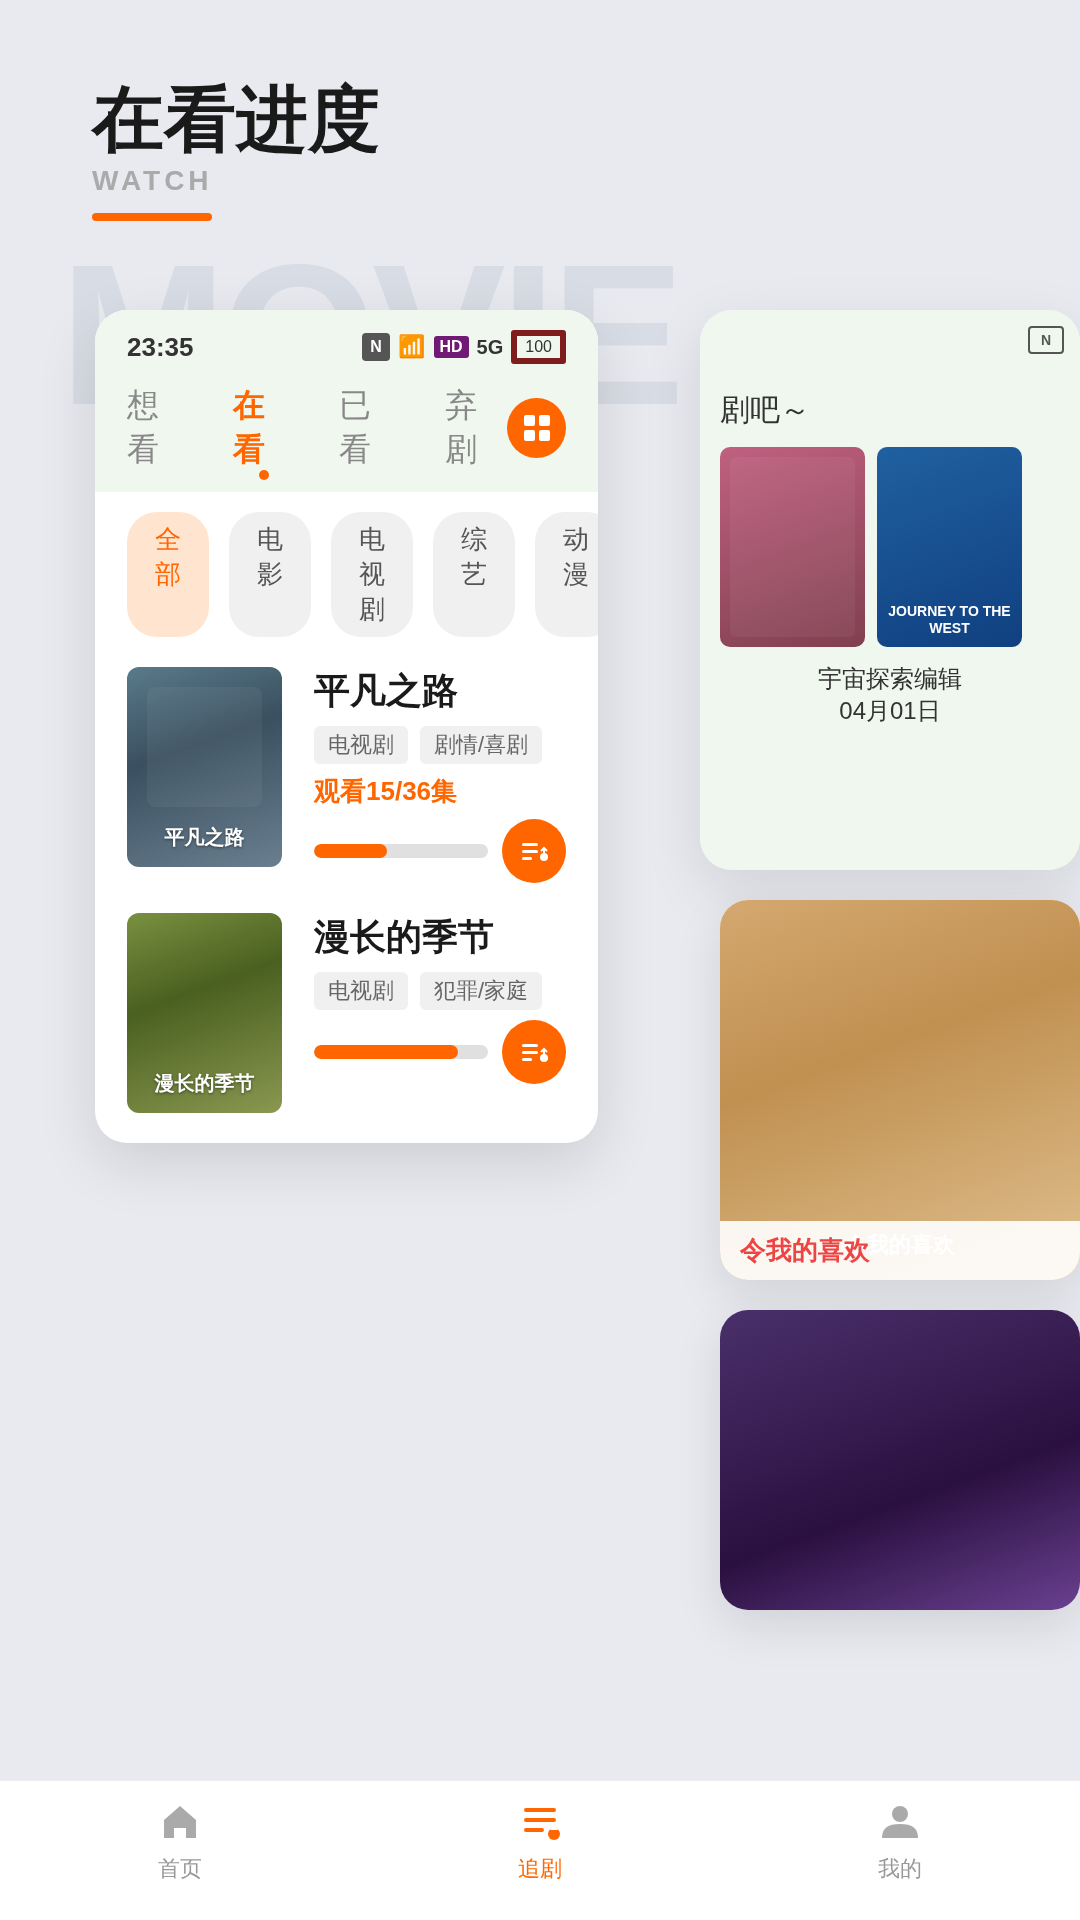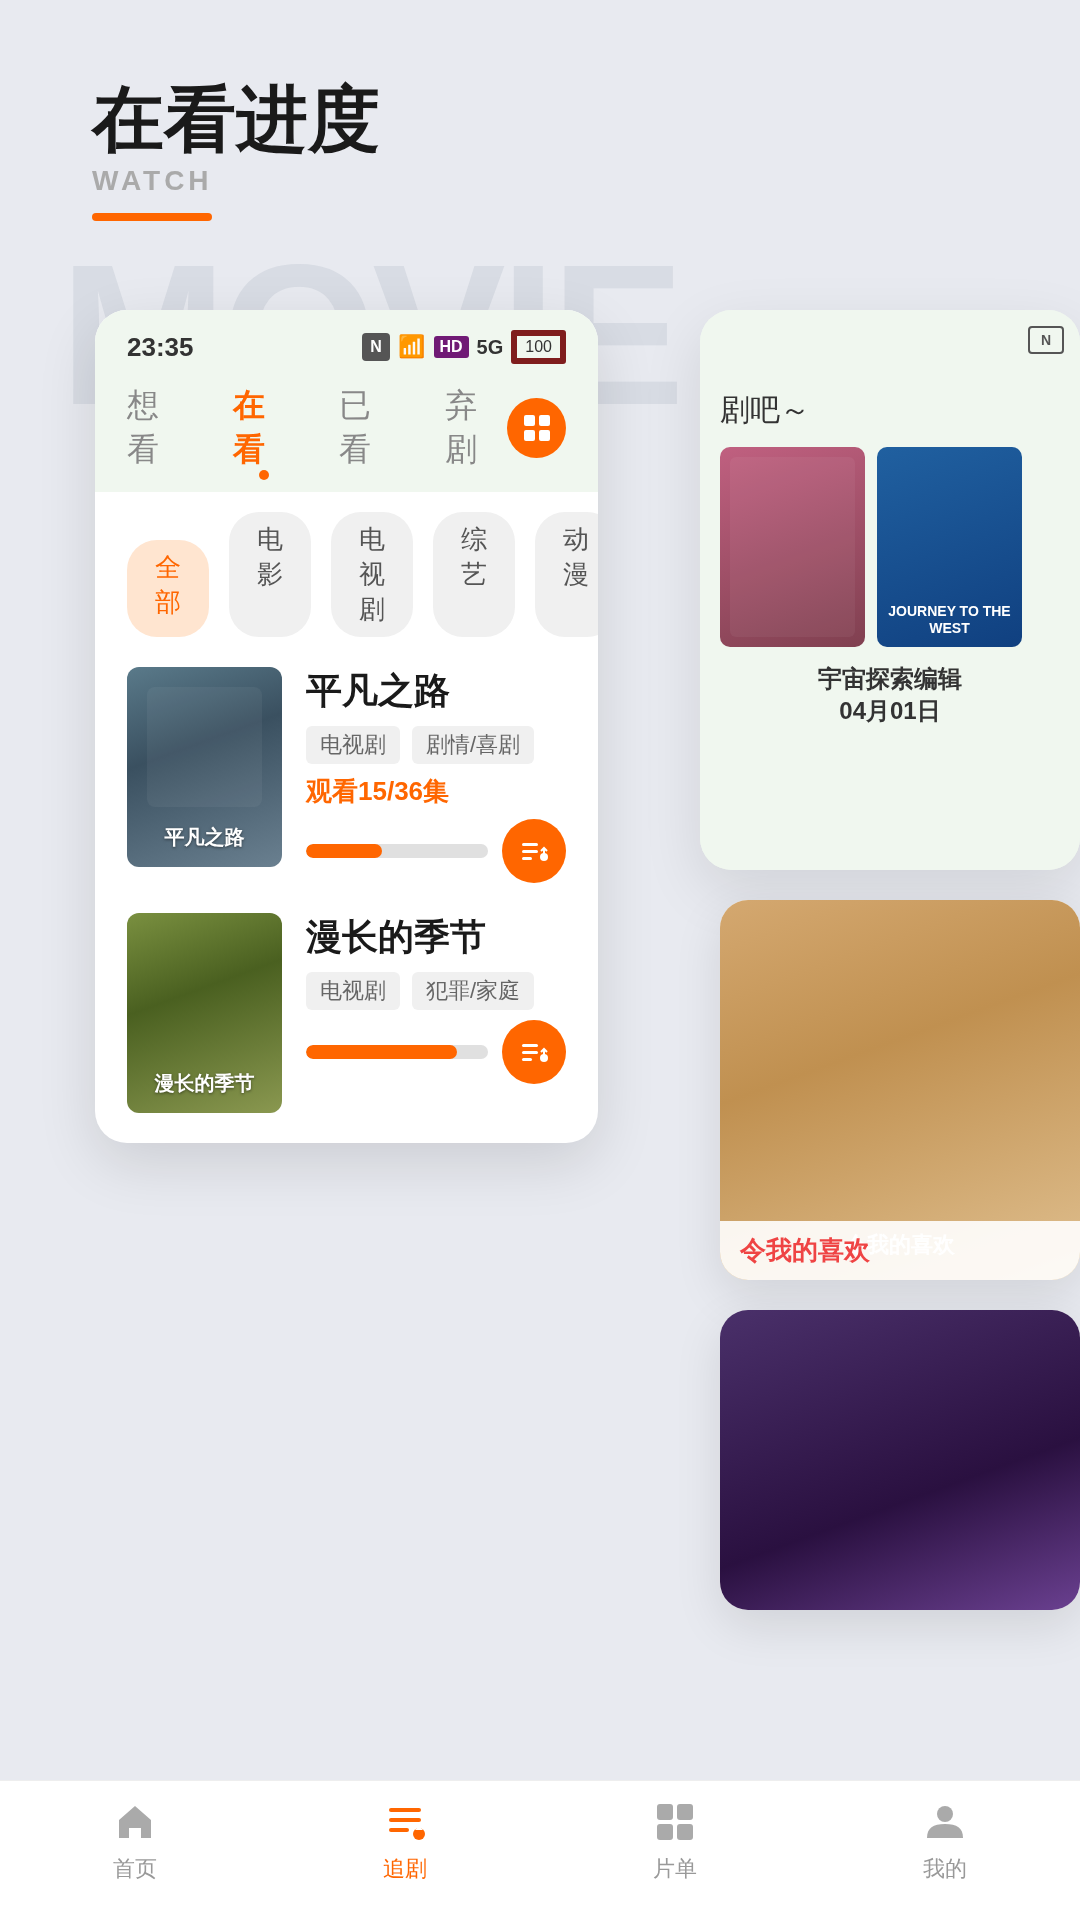--- a/index.html
+++ b/index.html
@@ -172,33 +172,32 @@
       padding: 10px 28px;
       border-radius: 30px;
       font-size: 26px;
       color: #555;
       background: #f0f0f0;
       cursor: pointer;
     }
     .chip.active {
       background: #ffe5d0;
       color: #ff6600;
-      margin-top: 28px;
     }
 
     
     .movie-list {
       padding: 10px 32px 30px;
       display: flex;
       flex-direction: column;
       gap: 30px;
     }
     .movie-item {
       display: flex;
-      gap: 24px;
+      gap: 32px;
       align-items: flex-start;
     }
     .movie-poster {
       width: 155px;
       height: 200px;
       border-radius: 12px;
       overflow: hidden;
       flex-shrink: 0;
       background: #c0c0c0;
       position: relative;
@@ -364,21 +363,21 @@
       text-align: center;
       line-height: 1.2;
     }
     .right-card-date {
       font-size: 24px;
       color: #555;
       margin-top: 16px;
       text-align: center;
     }
     .right-card-date span {
-      font-weight: 700;
+      font-weight: 400;
       color: #333;
     }
 
     
     .right-card-middle {
       position: absolute;
       top: 900px;
       right: 0;
       width: 360px;
       background: #fff;
@@ -671,30 +670,19 @@
         <circle cx="36" cy="34" r="6"></circle>
         <rect x="34" y="28" width="4" height="6" rx="2"></rect>
         <polygon points="32,30 36,26 40,30" fill="white"></polygon>
       </svg>
     </div>
     <span class="nav-label" style="color:#ff6600;">追剧</span>
   </div>
   <div class="nav-item">
     <div class="nav-icon">
       <svg viewBox="0 0 44 44">
-        <rect x="4" y="4" width="16" height="16" rx="3"></rect>
-        <rect x="24" y="4" width="16" height="16" rx="3"></rect>
-        <rect x="4" y="24" width="16" height="16" rx="3"></rect>
-        <rect x="24" y="24" width="16" height="16" rx="3"></rect>
-      </svg>
-    </div>
-    <span class="nav-label">片单</span>
-  </div>
-  <div class="nav-item">
-    <div class="nav-icon">
-      <svg viewBox="0 0 44 44">
         <circle cx="22" cy="14" r="8"></circle>
         <path d="M4 38C4 28 10 24 22 24C34 24 40 28 40 38"></path>
       </svg>
     </div>
     <span class="nav-label">我的</span>
   </div>
 </div>
 
 </body></html>

